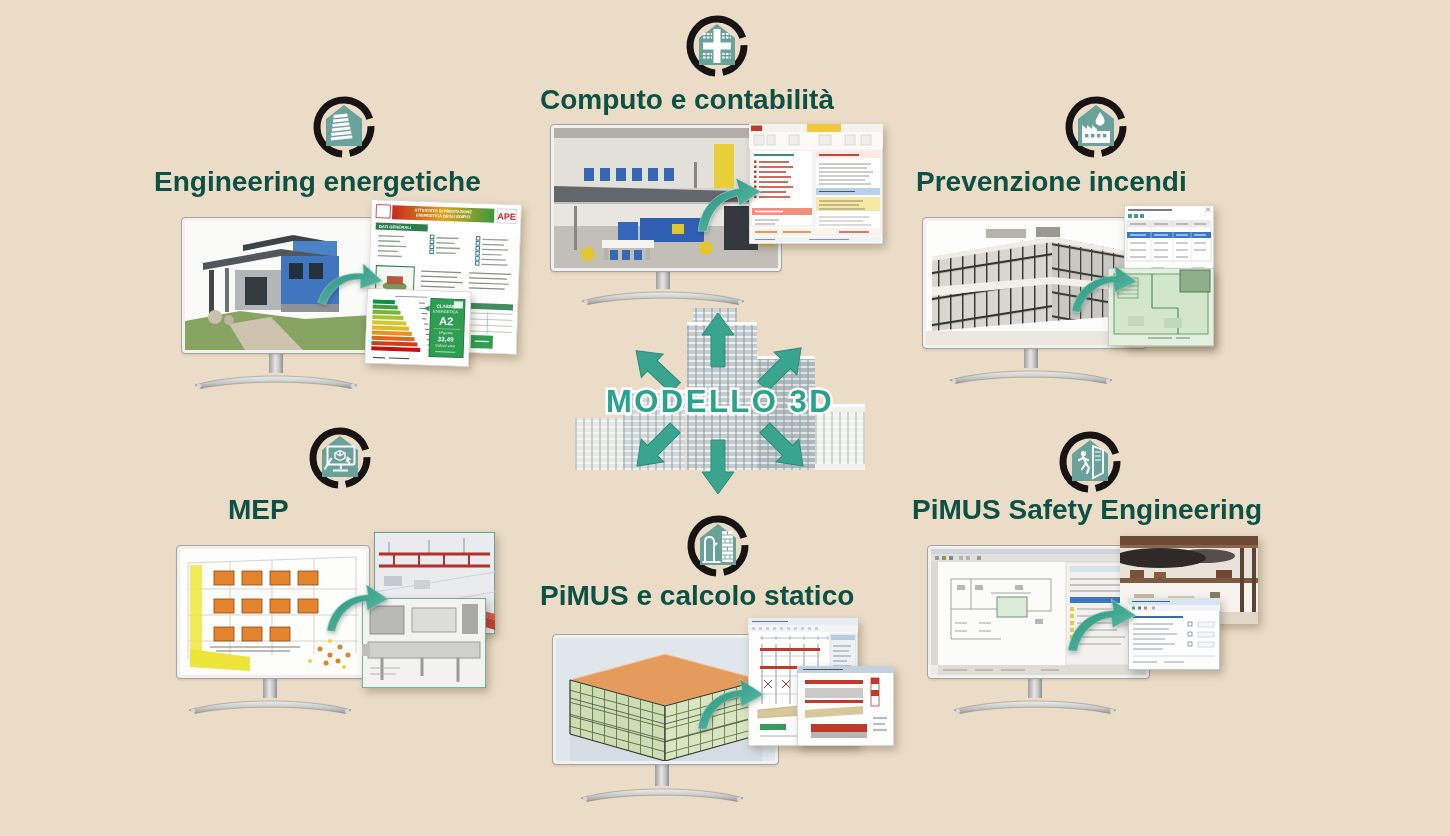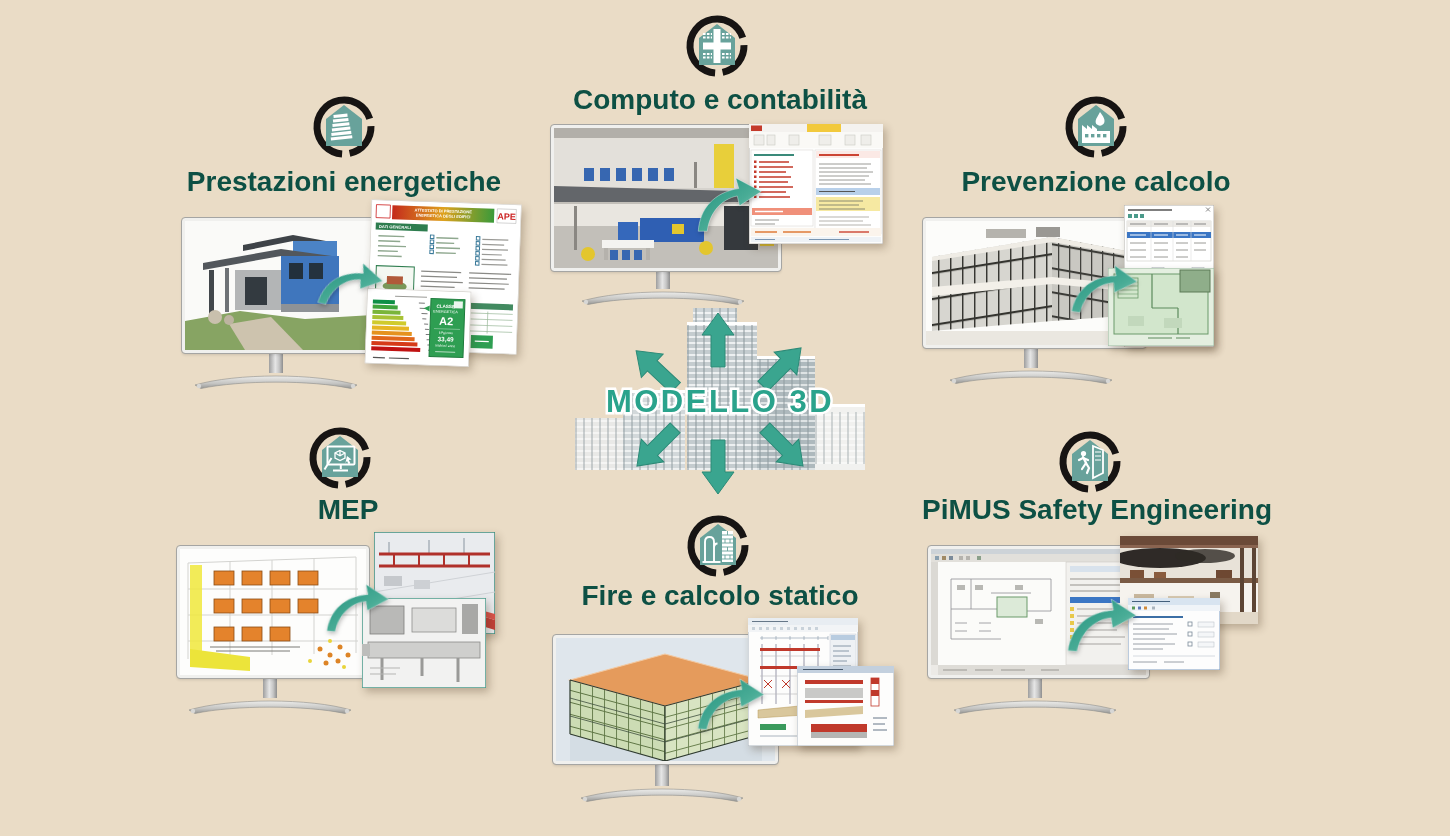--- a/index.html
+++ b/index.html
@@ -1,19 +1,19 @@
 <!DOCTYPE html>
 <html><head>
 <meta charset="utf-8">
 <style>
   html,body{margin:0;padding:0;}
   #canvas{position:relative;width:1450px;height:836px;background:#eadcc6;overflow:hidden;
           font-family:"Liberation Sans",sans-serif;}
   svg{font-family:"Liberation Sans",sans-serif;}
-  .title{position:absolute;text-align:center;font-weight:700;font-size:28px;color:#0d5044;z-index:5;}
+  .title{position:absolute;text-align:left;font-weight:700;font-size:28px;color:#0d5044;z-index:5;}
   .badge{position:absolute;width:66px;height:66px;z-index:5;}
   .screen{position:absolute;background:#fff;border:3px solid #f0f0ee;outline:1px solid #a5a5a3;
           border-radius:3px;box-shadow:inset 0 0 0 1px #c9c9c7,0 2px 3px rgba(0,0,0,.12);z-index:2;}
   .screen svg{display:block;width:100%;height:100%;}
   .neck{position:absolute;background:linear-gradient(90deg,#9e9e9e,#e6e6e6 45%,#c6c6c6,#8e8e8e);
         width:14px;z-index:1;}
   .base{position:absolute;width:170px;height:18px;z-index:1;}
   .win{position:absolute;box-shadow:3px 4px 8px rgba(70,50,25,.30);z-index:3;background:#fff;}
   .win svg{display:block;width:100%;height:100%;}
   .swoosh{position:absolute;z-index:6;filter:drop-shadow(1px 2px 2px rgba(0,0,0,.25));}
@@ -108,21 +108,21 @@
     <path d="M33 11 L51 25 L51 52 L15 52 L15 25 Z" fill="#68a29b"></path>
     <g fill="#fff" transform="rotate(-6 33 36)">
       <rect x="24" y="20" width="14" height="3.1"></rect>
           <rect x="23" y="24.4" width="15.5" height="3.1"></rect>
       <rect x="22" y="28.8" width="17" height="3.1"></rect>
           <rect x="21" y="33.2" width="18.5" height="3.1"></rect>
       <rect x="20" y="37.6" width="20" height="3.1"></rect>
           <rect x="19" y="42" width="21.5" height="3.1"></rect>
     </g>
   </svg>
-  <div class="title" style="left:154px;top:166px;width:380px">Prestazioni energetiche</div>
+  <div class="title" style="left:154px;top:166px;width:380px">Engineering energetiche</div>
 
   <div class="screen" style="left:182px;top:218px;width:188px;height:129px">
     <svg viewBox="0 0 188 129" preserveAspectRatio="none">
       <rect width="188" height="129" fill="#fafaf8"></rect>
       <polygon points="0,100 55,90 120,98 188,94 188,129 0,129" fill="#87a463"></polygon>
       <polygon points="44,103 86,96 118,129 60,129" fill="#cdc3ae"></polygon>
       <polygon points="58,24 108,14 152,22 152,28 108,20 58,30" fill="#3e4348"></polygon>
       <rect x="108" y="20" width="44" height="18" fill="#4b83c6"></rect>
       <polygon points="18,42 96,28 154,36 154,43 96,35 18,49" fill="#52575c"></polygon>
       <rect x="96" y="35" width="58" height="48" fill="#3f76bd"></rect>
@@ -346,21 +346,21 @@
     <path d="M37 18c3 4 5.5 7.5 4.2 10.8c-1.1 2.8-5 3.8-7.2 1.8c-2.1-1.9-1.4-5 0-7.2c1-1.7 2-3.4 3-5.4z" fill="#fff"></path>
     <rect x="19" y="37" width="28" height="12" fill="#fff"></rect>
     <polygon points="19,37 19,31 24,35 24,31 29,35 29,31 34,35 34,37" fill="#fff"></polygon>
     <g fill="#68a29b">
       <rect x="22" y="40" width="3.4" height="3.4"></rect>
           <rect x="28" y="40" width="3.4" height="3.4"></rect>
       <rect x="34" y="40" width="3.4" height="3.4"></rect>
           <rect x="40" y="40" width="3.4" height="3.4"></rect>
     </g>
   </svg>
-  <div class="title" style="left:916px;top:166px;width:360px">Prevenzione calcolo</div>
+  <div class="title" style="left:916px;top:166px;width:360px">Prevenzione incendi</div>
 
   <div class="screen" style="left:923px;top:218px;width:217px;height:124px">
     <svg viewBox="0 0 217 124" preserveAspectRatio="none">
       <rect width="217" height="124" fill="#fcfcfa"></rect>
       <rect x="60" y="8" width="40" height="9" fill="#b5b3ad"></rect>
           <rect x="110" y="6" width="24" height="10" fill="#9a9893"></rect>
       <polygon points="6,36 126,16 126,100 6,110" fill="#d7d6d0"></polygon>
       <polygon points="6,36 126,16 126,100 6,110" fill="url(#pgA)"></polygon>
       <polygon points="126,16 211,32 211,94 126,100" fill="#c9c8c2"></polygon>
       <polygon points="126,16 211,32 211,94 126,100" fill="url(#pgB)"></polygon>
@@ -517,21 +517,21 @@
   <svg class="badge" style="left:685px;top:513px" viewBox="0 0 66 66">
     <path d="M31.1 59.9 A27 27 0 1 1 58.7 24.7" stroke="#171413" stroke-width="7" fill="none"></path>
     <path d="M59.98 32.1 A27 27 0 0 1 38.6 59.4" stroke="#171413" stroke-width="7" fill="none"></path>
     <path d="M33 11 L51 25 L51 52 L15 52 L15 25 Z" fill="#68a29b"></path>
     <rect x="37" y="18" width="11" height="31" fill="#fff"></rect>
     <path d="M37 22h11M37 26h11M37 30h11M37 34h11M37 38h11M37 42h11M37 46h11" stroke="#68a29b" stroke-width=".9"></path>
     <path d="M42.5 18v4M40 26v4M45 26v4M42.5 34v4M40 42v4M45 42v4" stroke="#68a29b" stroke-width=".9"></path>
     <path d="M20 49V29q0-5 4.5-5t4.5 5v20M29 49V35q0-4.5 3.5-4.5" stroke="#fff" stroke-width="1.9" fill="none"></path>
     <path d="M17.5 49h18" stroke="#fff" stroke-width="1.9"></path>
   </svg>
-  <div class="title" style="left:540px;top:580px;width:360px">Fire e calcolo statico</div>
+  <div class="title" style="left:540px;top:580px;width:360px">PiMUS e calcolo statico</div>
 
   <div class="screen" style="left:553px;top:635px;width:219px;height:123px">
     <svg viewBox="0 0 219 123" preserveAspectRatio="none">
       <rect width="219" height="123" fill="#dfe6ec"></rect>
       <polygon points="14,96 109,123 206,96 206,123 14,123" fill="#d4dde4"></polygon>
       <polygon points="14,42 109,68 109,123 14,96" fill="#ccdcb4"></polygon>
       <polygon points="14,42 109,68 109,123 14,96" fill="url(#pgGA)"></polygon>
       <polygon points="109,68 206,42 206,96 109,123" fill="#d8e4c2"></polygon>
       <polygon points="109,68 206,42 206,96 109,123" fill="url(#pgGB)"></polygon>
       <polygon points="14,42 109,16 206,42 109,68" fill="#e59b5c"></polygon>

